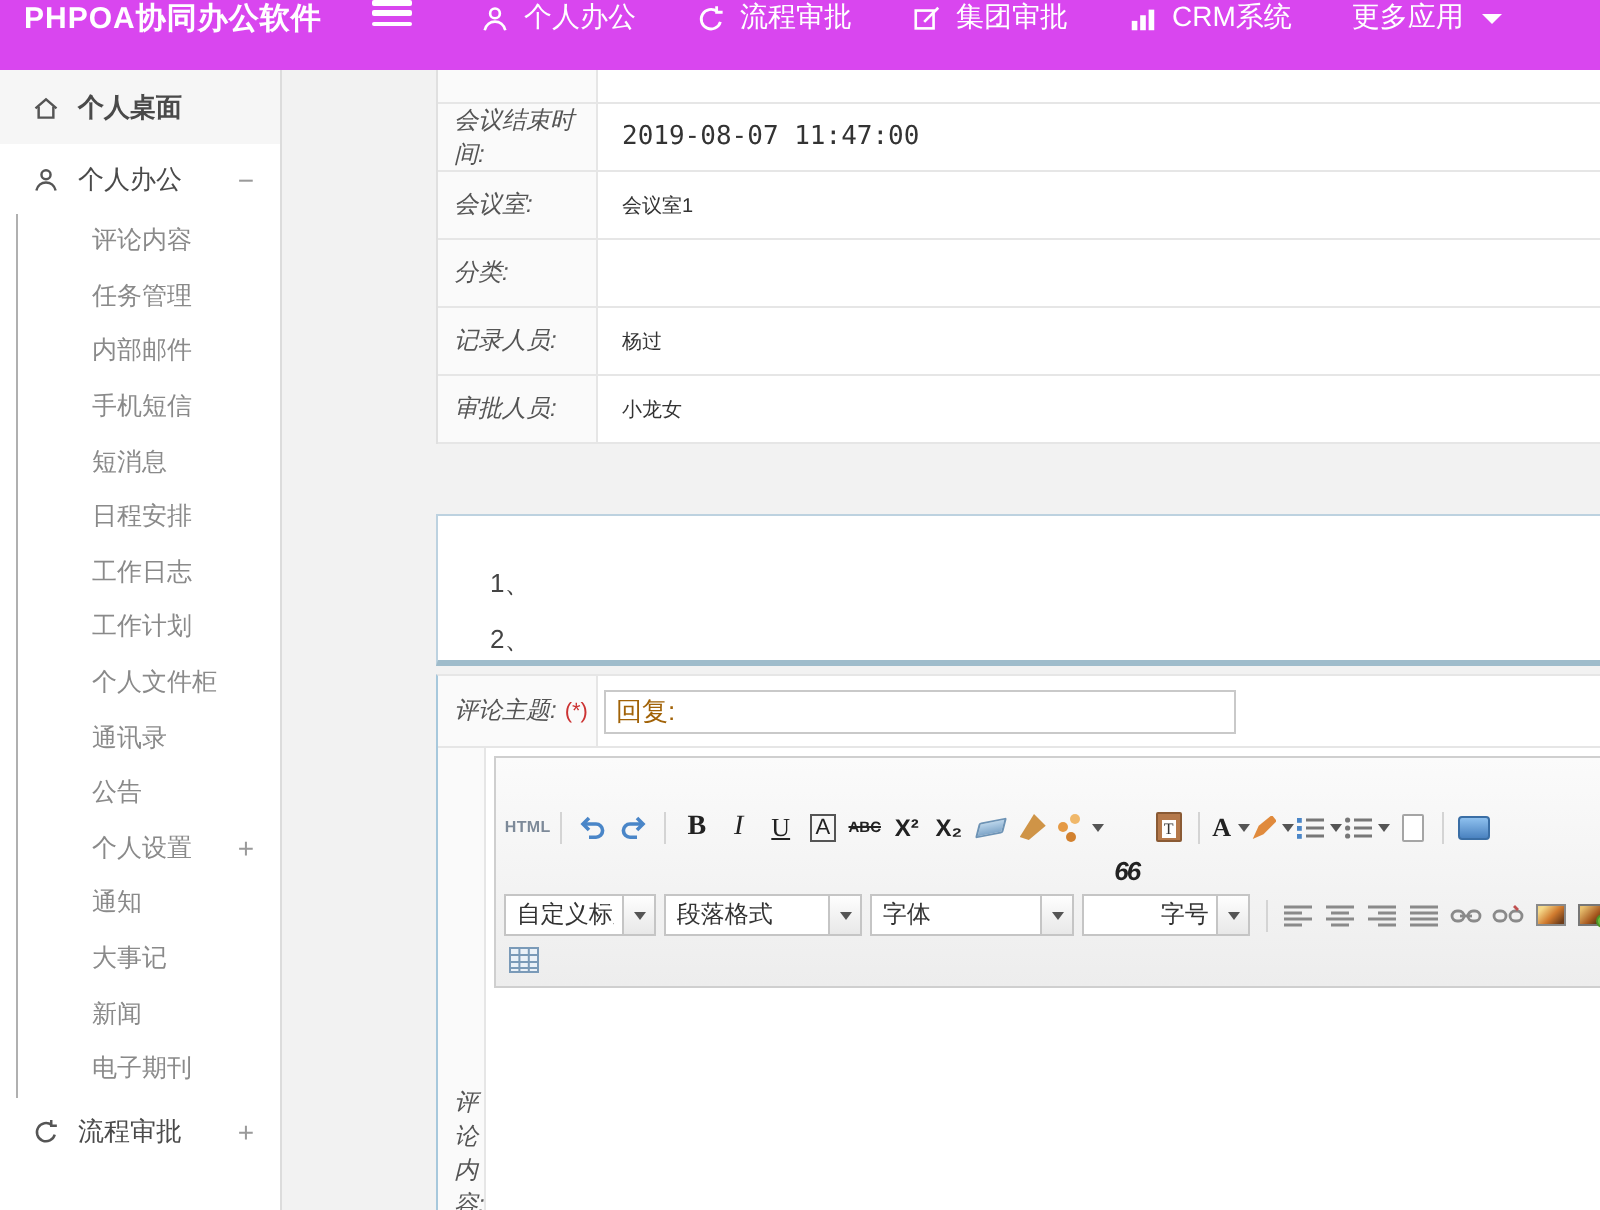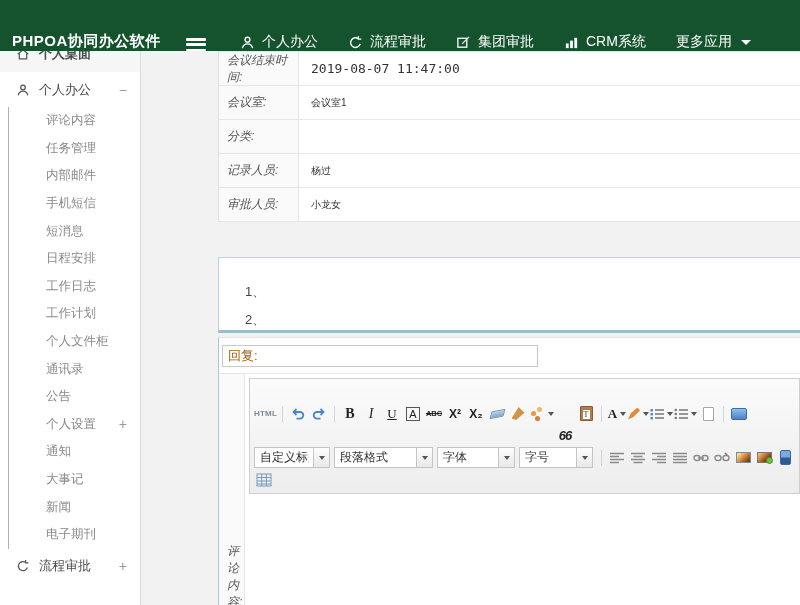--- a/index.html
+++ b/index.html
@@ -1,21 +1,21 @@
 <!DOCTYPE html>
 <html><head>
 <meta charset="utf-8">
 <style>
   * { margin:0; padding:0; box-sizing:border-box; }
   html,body { width:800px; height:605px; overflow:hidden; background:#f2f2f2;
     font-family:"Liberation Sans","DejaVu Sans",sans-serif; }
 
   
-  .topbar { position:absolute; left:0; top:0; width:800px; height:51px; background:#14532d;
-    display:flex; align-items:flex-end; color:#fff; z-index:5; }
+  .topbar { position:absolute; left:0; top:0; width:800px; height:35px; background:#d946ef;
+    display:flex; align-items:flex-start; color:#fff; z-index:5; }
   .brand { font-size:15px; font-weight:bold; padding-left:12px; width:186px; letter-spacing:.5px; }
   .hamburger { width:20px; height:13px; display:flex; flex-direction:column; justify-content:space-between; margin-right:34px; cursor:pointer; }
   .hamburger i { display:block; height:2.5px; background:#fff; border-radius:1px; }
   .nav-item { display:flex; align-items:center; gap:7px; margin-right:30px; font-size:14px; cursor:pointer; white-space:nowrap; }
   .nav-item svg { display:block; }
   .caret-down { width:0; height:0; border-left:5px solid transparent; border-right:5px solid transparent; border-top:5px solid #fff; margin-left:2px; }
 
   
   .sidebar { position:absolute; left:0; top:35px; width:141px; height:570px; background:#fff;
     border-right:1px solid #dcdcdc; }
@@ -92,21 +92,21 @@
     background:linear-gradient(135deg,#e8c070 10%,#a85a20 55%,#3a2410 90%); }
   .ic-img2::after { content:""; position:absolute; right:-2px; bottom:-2px; width:5px; height:5px;
     border-radius:50%; background:#6dbf3e; border:1px solid #4c9427; }
   .ic-media { width:11px; height:15px; border:1px solid #3a66a0; border-radius:2px;
     background:linear-gradient(#7daade 48%,#2f5a96 52%); }
   .tsel { height:21px; border:1px solid #c5c5c5; background:#fff; display:flex; align-items:center;
     font-size:12px; color:#333; padding-left:5px; margin-right:3px; cursor:pointer; }
   .tsel .sel-text { flex:1; overflow:hidden; }
   .tsel .sel-btn { width:16px; height:100%; border-left:1px solid #c5c5c5; display:flex; align-items:center;
     justify-content:center; background:linear-gradient(#fefefe,#e8e8e8); margin-left:4px; }
-  .sel-heading { width:76px; } .sel-paragraph { width:99px; } .sel-font { width:78px; } .sel-size { width:74px; }
+  .sel-heading { width:76px; } .sel-paragraph { width:99px; } .sel-font { width:102px; } .sel-size { width:84px;text-align:right; }
   .edit-area { height:160px; background:#fff; }
 </style>
 </head>
 <body>
 
 <div class="topbar">
   <div class="brand">PHPOA协同办公软件</div>
   <div class="hamburger">
       <i></i>
       <i></i>
@@ -275,20 +275,24 @@
     </div>
   </div>
 
   <div class="content-box">
     <p>1、</p>
     <p>2、</p>
   </div>
 
   <div class="comment-table">
     <div class="crow1">
+      <div class="clabel">
+        <span>评论主题:</span>
+        <span class="required">(*)</span>
+      </div>
       <div class="cval">
         <input class="subject-input" type="text" value="回复:" style="">
       </div>
     </div>
 
     <div class="crow2">
       <div class="clabel2">评论内容:</div>
       <div class="cval2">
 
         <div class="toolbar">

